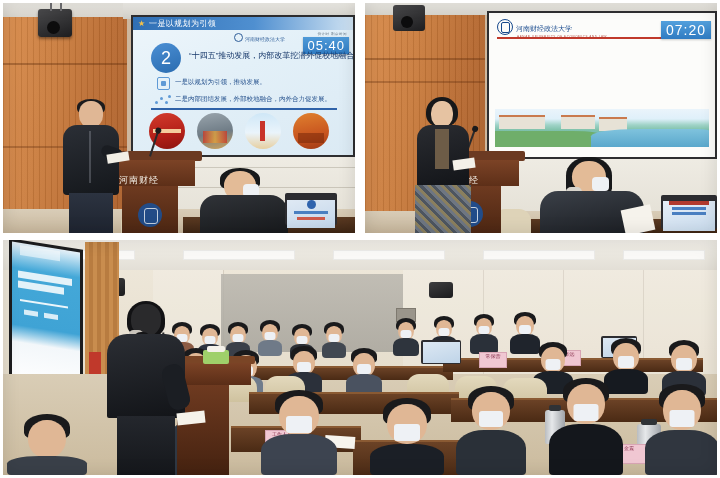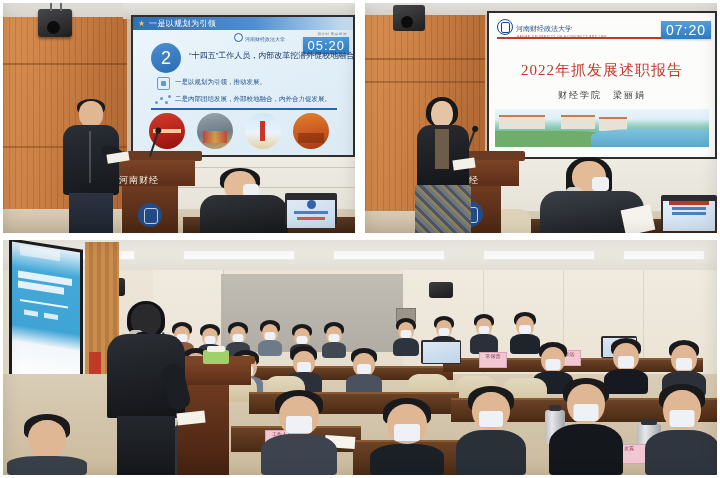--- a/index.html
+++ b/index.html
@@ -255,23 +255,23 @@
     <div class="p1-screenframe"></div>
     <div class="p1-screen">
       <div class="sl-head">
         <span class="bolt">★</span>
         <span class="htxt">一是以规划为引领</span>
       </div>
       <div class="sl-logo">
         <span class="mark"></span><span>河南财经政法大学</span>
       </div>
       <div class="sl-timerlbl">倒计时 剩余时间</div>
-      <div class="sl-timer">05:20</div>
+      <div class="sl-timer">05:40</div>
       <div class="sl-num">2</div>
-      <div class="sl-l1">“十四五”工作人员，内部改革挖潜外促校地融合</div>
+      <div class="sl-l1">“十四五”推动发展，内部改革挖潜外促校地融合</div>
       <div class="sl-ic2"></div>
       <div class="sl-l2">一是以规划为引领，推动发展。</div>
       <div class="sl-ic3">
         <i style="left:0;top:6px"></i>
           <i style="left:5px;top:2px"></i>
           <i style="left:10px;top:6px"></i>
           <i style="left:13px;top:0"></i>
       </div>
       <div class="sl-l3">二是内部团结发展，外部校地融合，内外合力促发展。</div>
       <div class="sl-rule"></div>
@@ -334,22 +334,20 @@
     <div class="p2-floor"></div>
 
     <div class="p2-screenframe"></div>
     <div class="p2-screen">
       <div class="t-logo">
         <span class="mark"></span><span>河南财经政法大学</span>
         <span class="sub">HENAN UNIVERSITY OF ECONOMICS AND LAW</span>
       </div>
       <div class="t-rule"></div>
       <div class="t-timer">07:20</div>
-      <div class="t-title">2022年抓发展述职报告</div>
-      <div class="t-sub">财经学院　梁丽娟</div>
       <div class="t-campus">
         <div class="bldg" style="left:4px;width:46px"></div>
         <div class="bldg" style="left:66px;width:34px"></div>
         <div class="bldg" style="left:104px;width:28px;top:8px"></div>
         <div class="grass"></div>
         <div class="lake"></div>
       </div>
     </div>
 
     <div class="p2-desk"></div>

